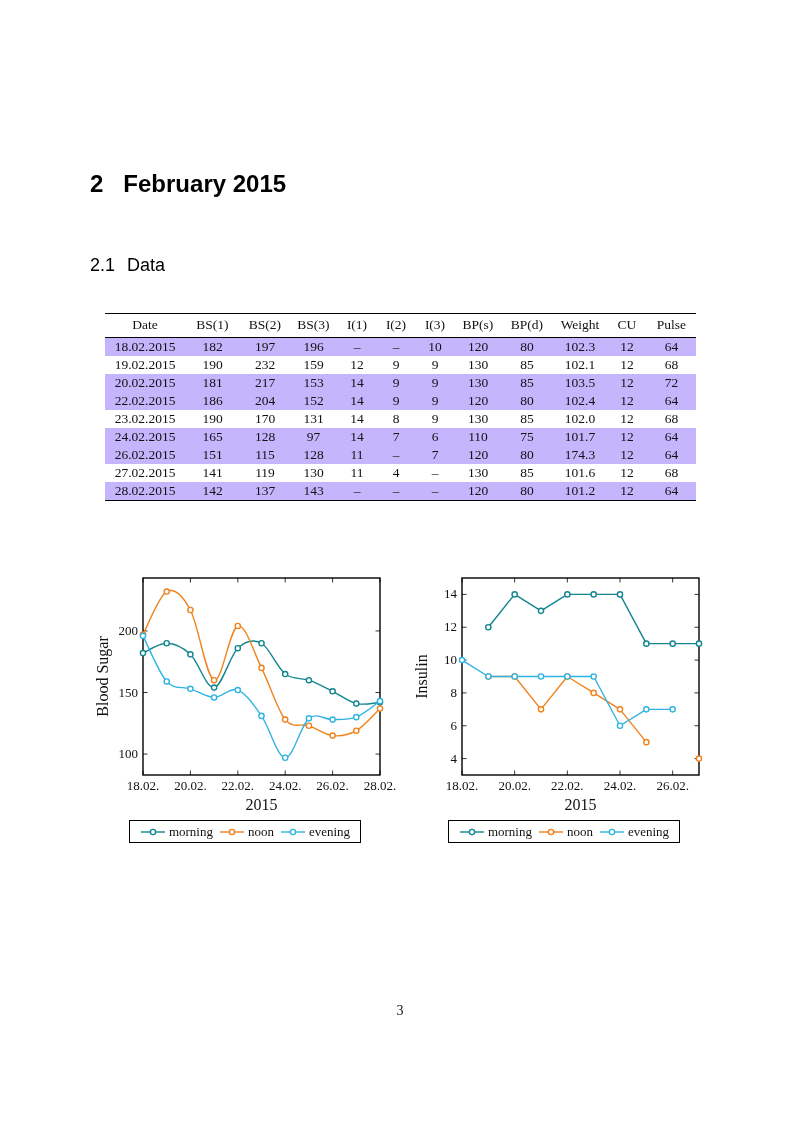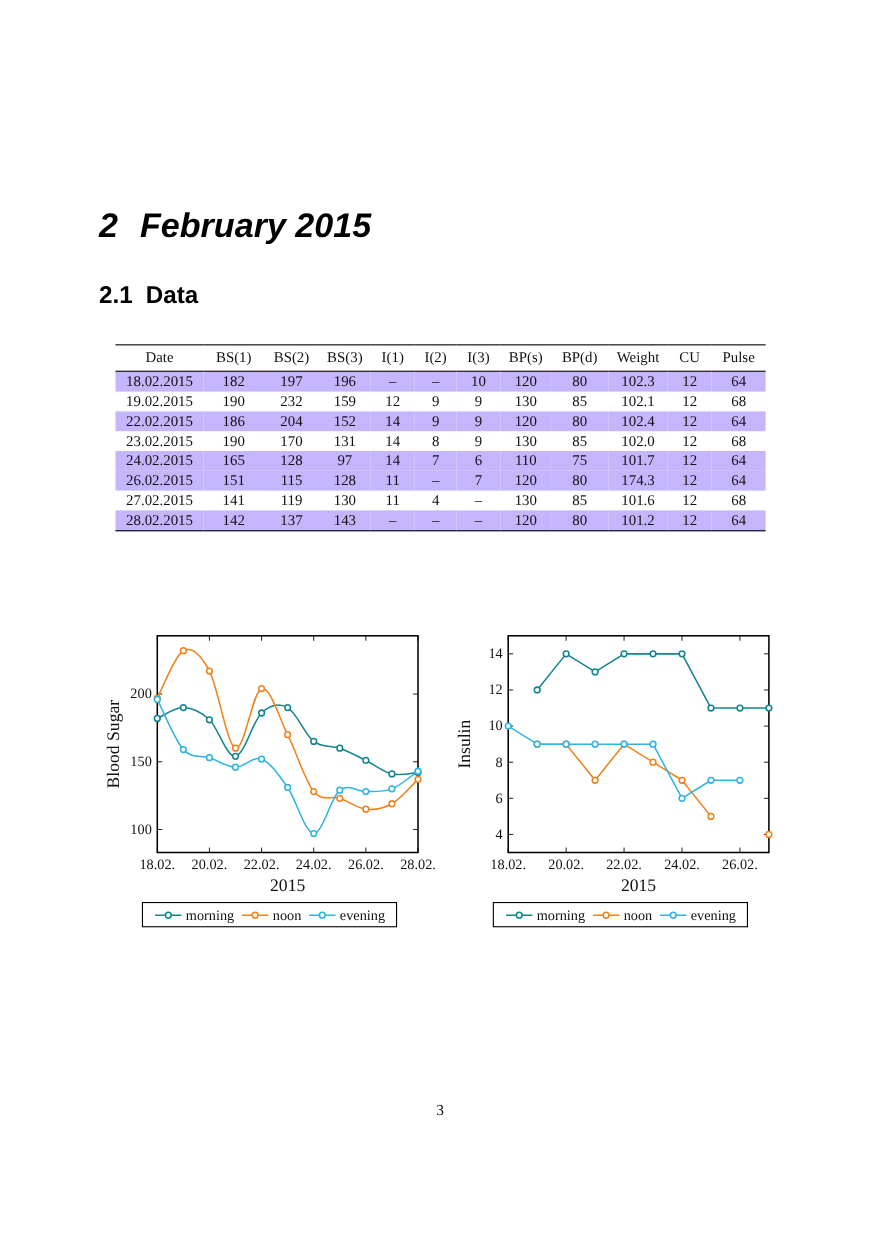--- a/index.html
+++ b/index.html
@@ -1,23 +1,23 @@
 <!DOCTYPE html>
 <html><head>
 <meta charset="utf-8">
 <style>
   html,body{margin:0;padding:0;background:#ffffff;}
   .page{position:relative;width:800px;height:1132px;background:#ffffff;color:#111;
         font-family:"Liberation Serif","DejaVu Serif",serif;overflow:hidden;}
 
-  .sec-heading{position:absolute;left:90px;top:187px;
-       font-family:"Liberation Sans","DejaVu Sans",sans-serif;font-weight:700;font-size:31px;color:#000;font-style:italic;}
+  .sec-heading{position:absolute;left:90px;top:170px;
+       font-family:"Liberation Sans","DejaVu Sans",sans-serif;font-weight:700;font-size:24px;color:#000;}
   .sec-heading .sec-num{display:inline-block;margin-right:20px;}
   .subsec-heading{position:absolute;left:90px;top:255px;
-       font-family:"Liberation Sans","DejaVu Sans",sans-serif;font-weight:700;font-size:22px;color:#000;}
+       font-family:"Liberation Sans","DejaVu Sans",sans-serif;font-weight:400;font-size:18px;color:#000;}
   .subsec-heading .sec-num{display:inline-block;margin-right:12px;}
 
   table.data{position:absolute;left:105px;top:313px;width:591px;border-collapse:collapse;
        table-layout:fixed;font-size:13.5px;color:#111;
        border-top:1.6px solid #000;border-bottom:1.6px solid #000;}
   table.data thead tr{border-bottom:1.2px solid #000;}
   table.data th{font-weight:normal;text-align:center;padding:3px 0 4px 0;margin-top:32px;}
   table.data td{text-align:center;padding:1px 0;height:15.5px;}
   table.data tr.shaded{background:#c4b5fd;}
 
@@ -98,20 +98,34 @@
           <td>232</td>
           <td>159</td>
           <td>12</td>
           <td>9</td>
           <td>9</td>
           <td>130</td>
           <td>85</td>
           <td>102.1</td>
           <td>12</td>
           <td>68</td>
+        </tr>
+        <tr class="shaded">
+          <td>20.02.2015</td>
+          <td>181</td>
+          <td>217</td>
+          <td>153</td>
+          <td>14</td>
+          <td>9</td>
+          <td>9</td>
+          <td>130</td>
+          <td>85</td>
+          <td>103.5</td>
+          <td>12</td>
+          <td>72</td>
         </tr>
         <tr class="shaded">
           <td>22.02.2015</td>
           <td>186</td>
           <td>204</td>
           <td>152</td>
           <td>14</td>
           <td>9</td>
           <td>9</td>
           <td>120</td>

